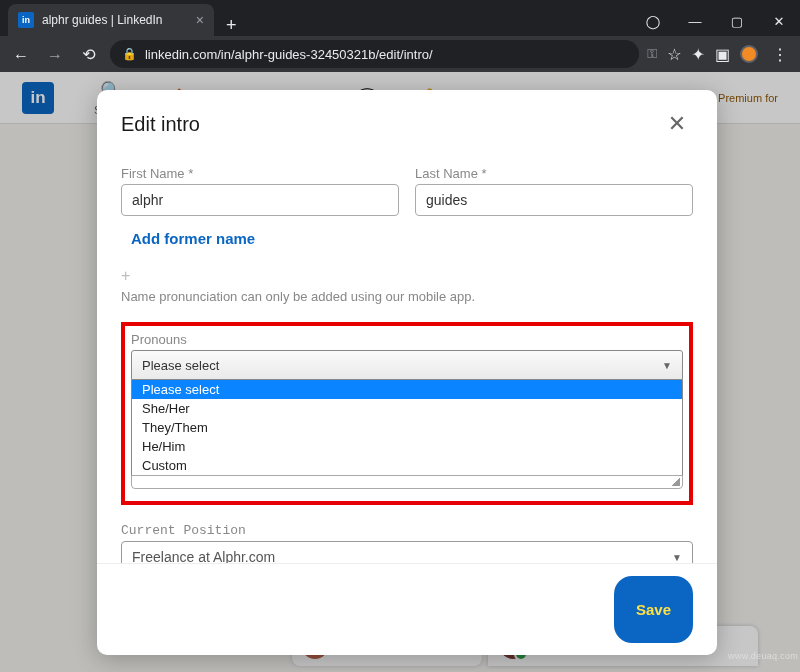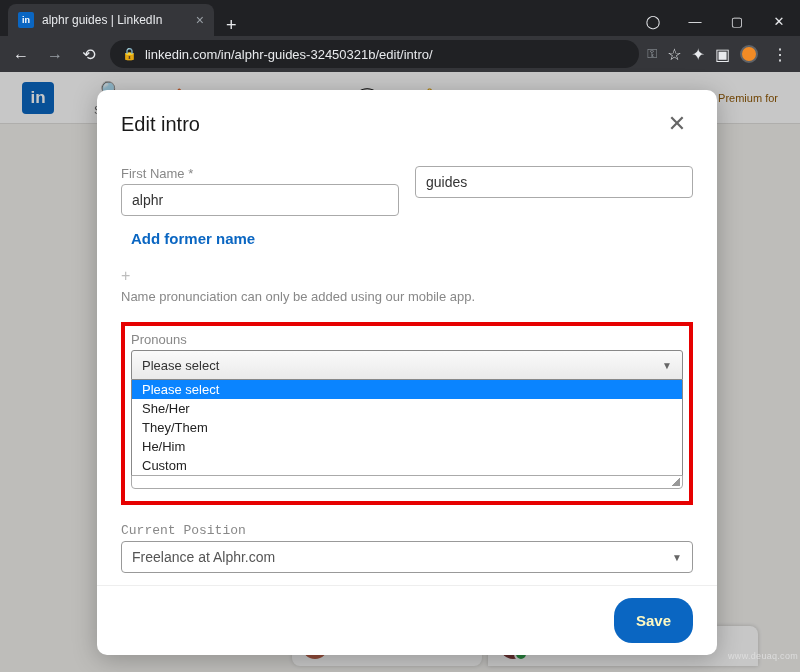--- a/index.html
+++ b/index.html
@@ -67,21 +67,21 @@
 .option { padding: 2px 10px; font-size: 13px; color: #222; }
 .option.selected { background: #0a84ff; color: #fff; }
 .textarea-stub { border: 1px solid #aaa; border-radius: 0 0 4px 4px; height: 14px; margin-top: -1px; position: relative; }
 .textarea-stub::after { content: ''; position: absolute; right: 2px; bottom: 2px; width: 8px; height: 8px; background: linear-gradient(135deg, transparent 50%, #999 50%); }
 
 .curpos-label { font-size: 13px; color: #888; margin-top: 18px; margin-bottom: 3px; font-family: Liberation Mono, monospace; }
 .select-normal { width: 100%; height: 32px; border: 1px solid #999; border-radius: 4px; padding: 0 10px; font-size: 14px; color: #555; display: flex; align-items: center; justify-content: space-between; background: #fff; }
 .add-new-pos { margin: 14px 0 10px 10px; }
 
 .modal-footer { padding: 12px 24px; display: flex; justify-content: flex-end; border-top: 1px solid #eee; }
-.save-btn { background: #0a66c2; color: #fef9c3; border: none; border-radius: 18px; padding: 14px 22px; font-size: 15px; font-weight: 600; }
+.save-btn { background: #0a66c2; color: #fde047; border: none; border-radius: 18px; padding: 25px 22px; font-size: 15px; font-weight: 600; }
 
 .watermark { position: absolute; right: 2px; bottom: 11px; color: #ddd; font-size: 9px; letter-spacing: 0.3px; }
 </style>
 </head>
 <body>
 
 <div class="titlebar">
   <div class="tab">
     <div class="tab-favicon">in</div>
     <div class="tab-title">alphr guides | LinkedIn</div>
@@ -165,20 +165,21 @@
     <div class="modal-close">✕</div>
   </div>
 
   <div class="modal-body">
     <div class="row">
       <div class="field">
         <div class="field-label">First Name *</div>
         <input class="input" value="alphr" style="">
       </div>
       <div class="field">
+        <div class="field-label">Last Name *</div>
         <input class="input" value="guides" style="">
       </div>
     </div>
 
     <div class="link add-former">Add former name</div>
 
     <div class="record-pron">
       <span>+</span>
     </div>
     <div class="pron-hint">Name pronunciation can only be added using our mobile app.</div>

